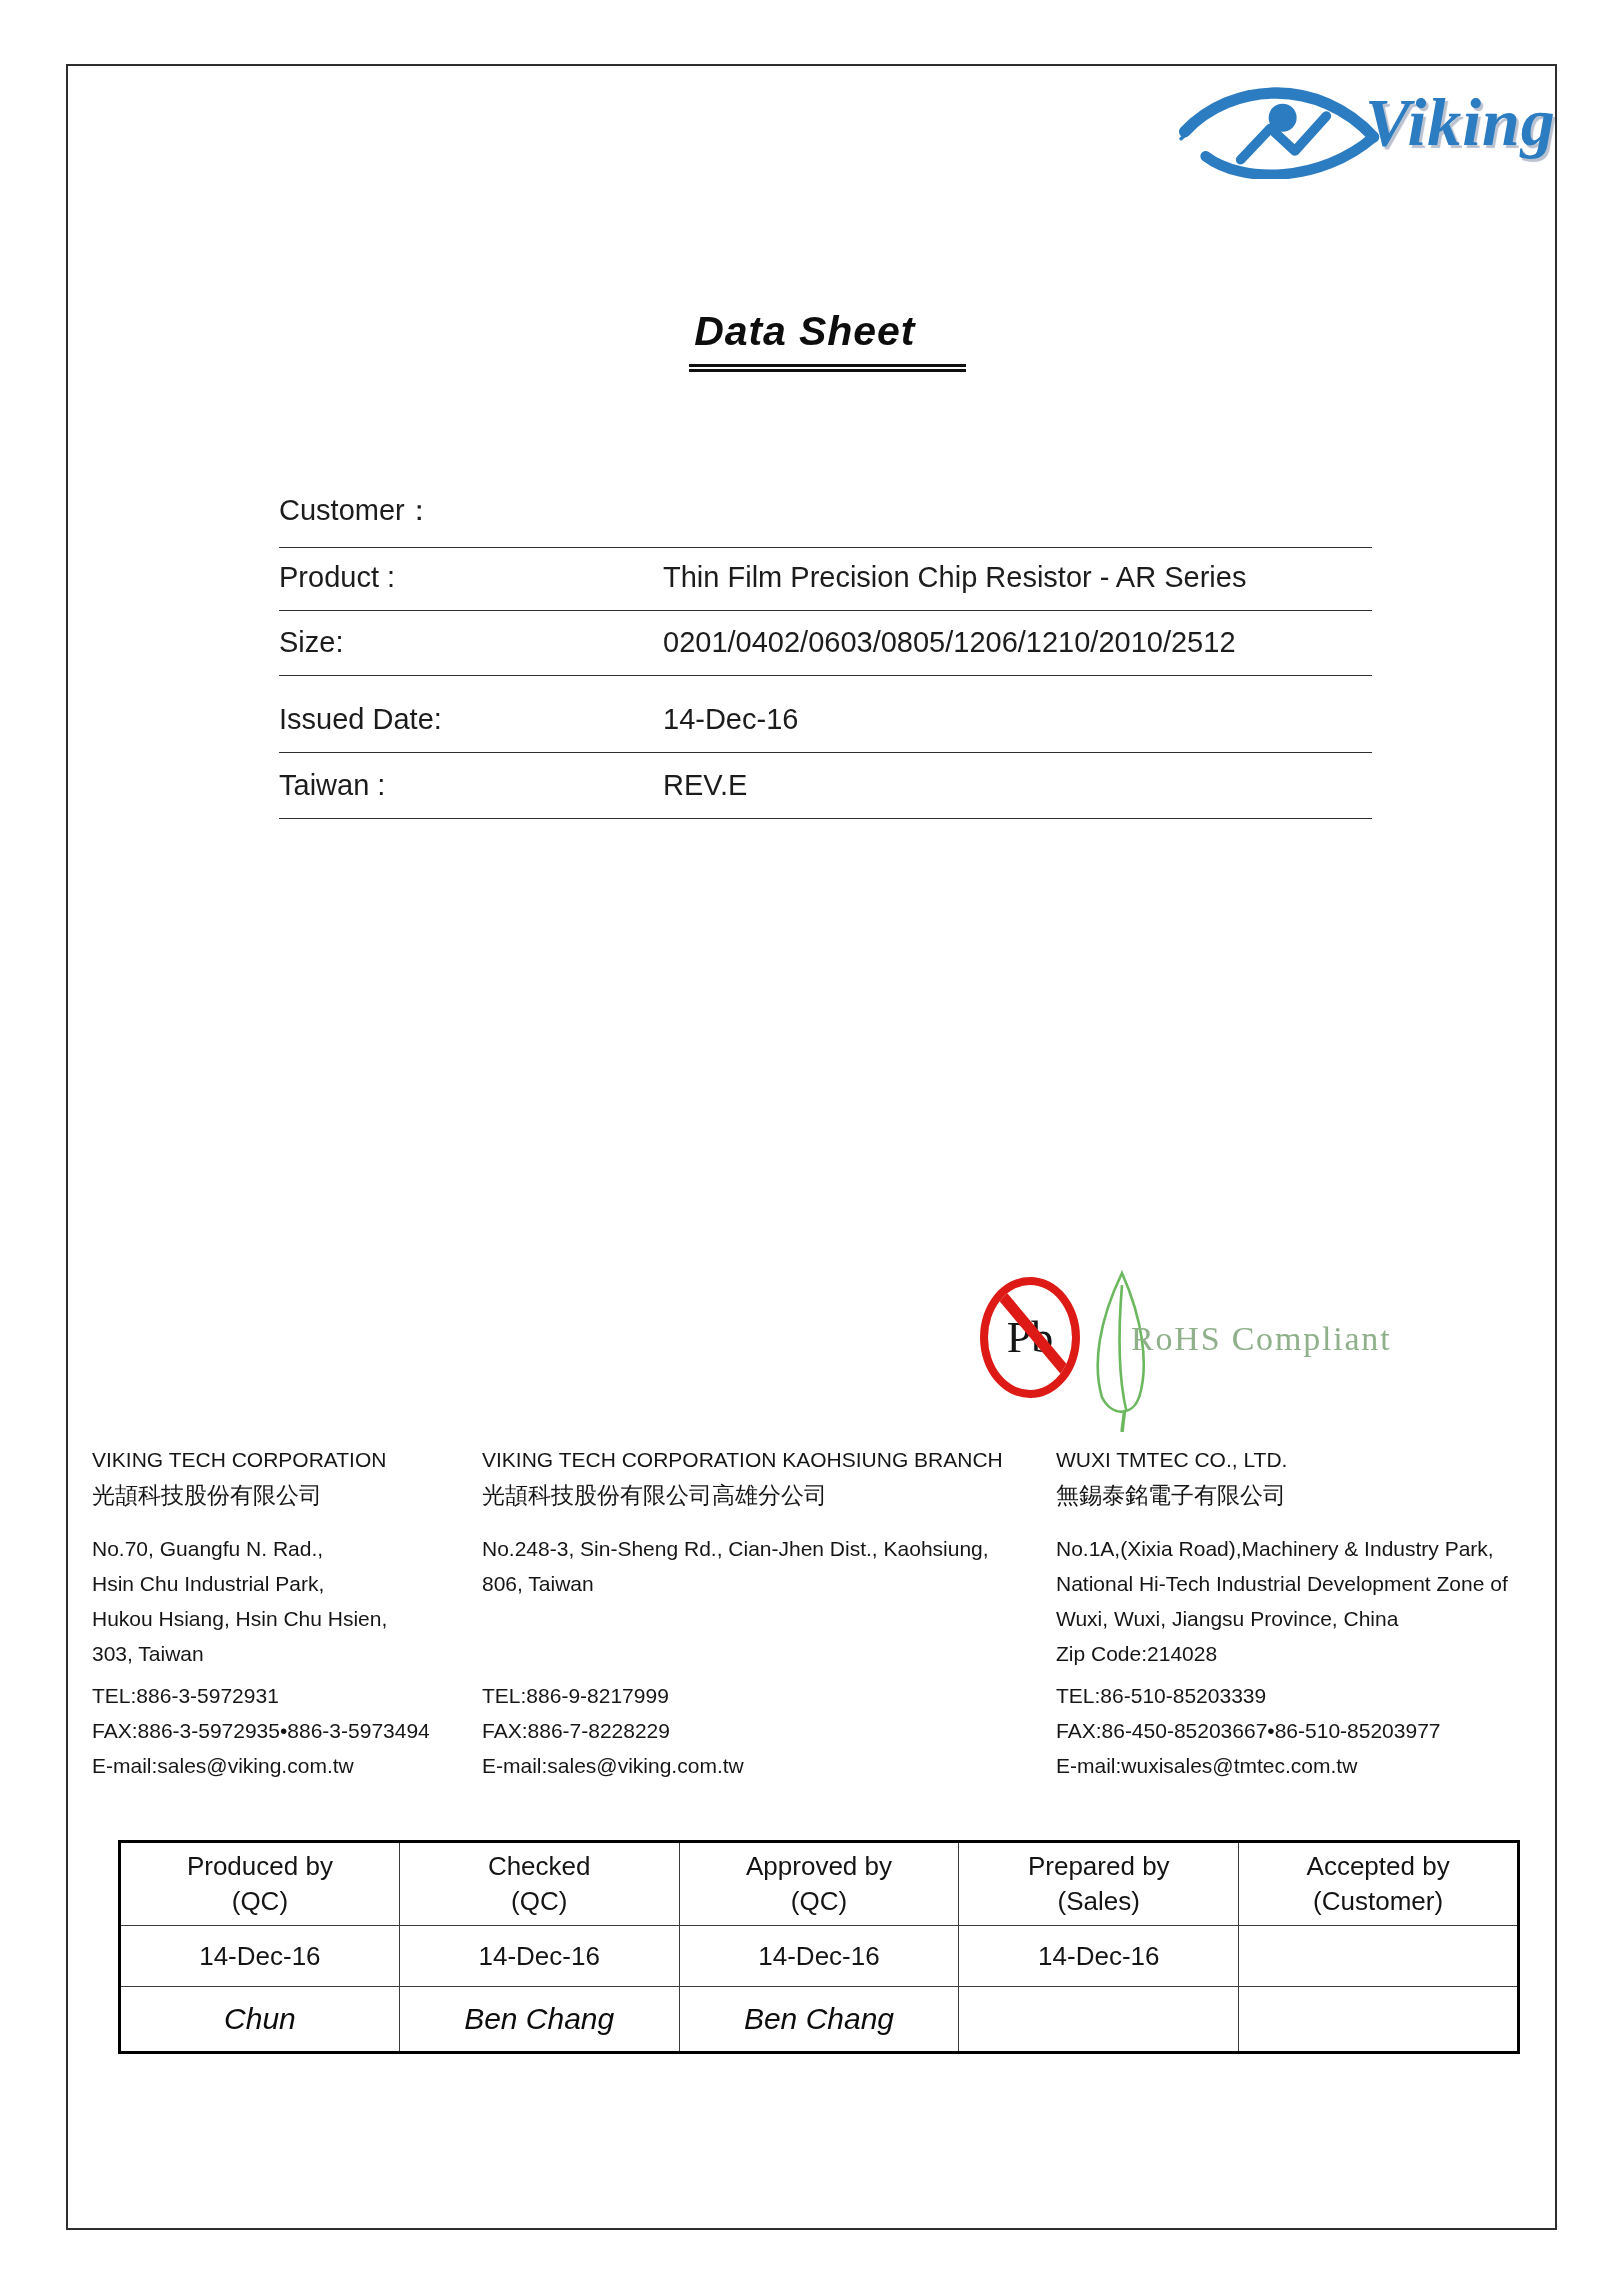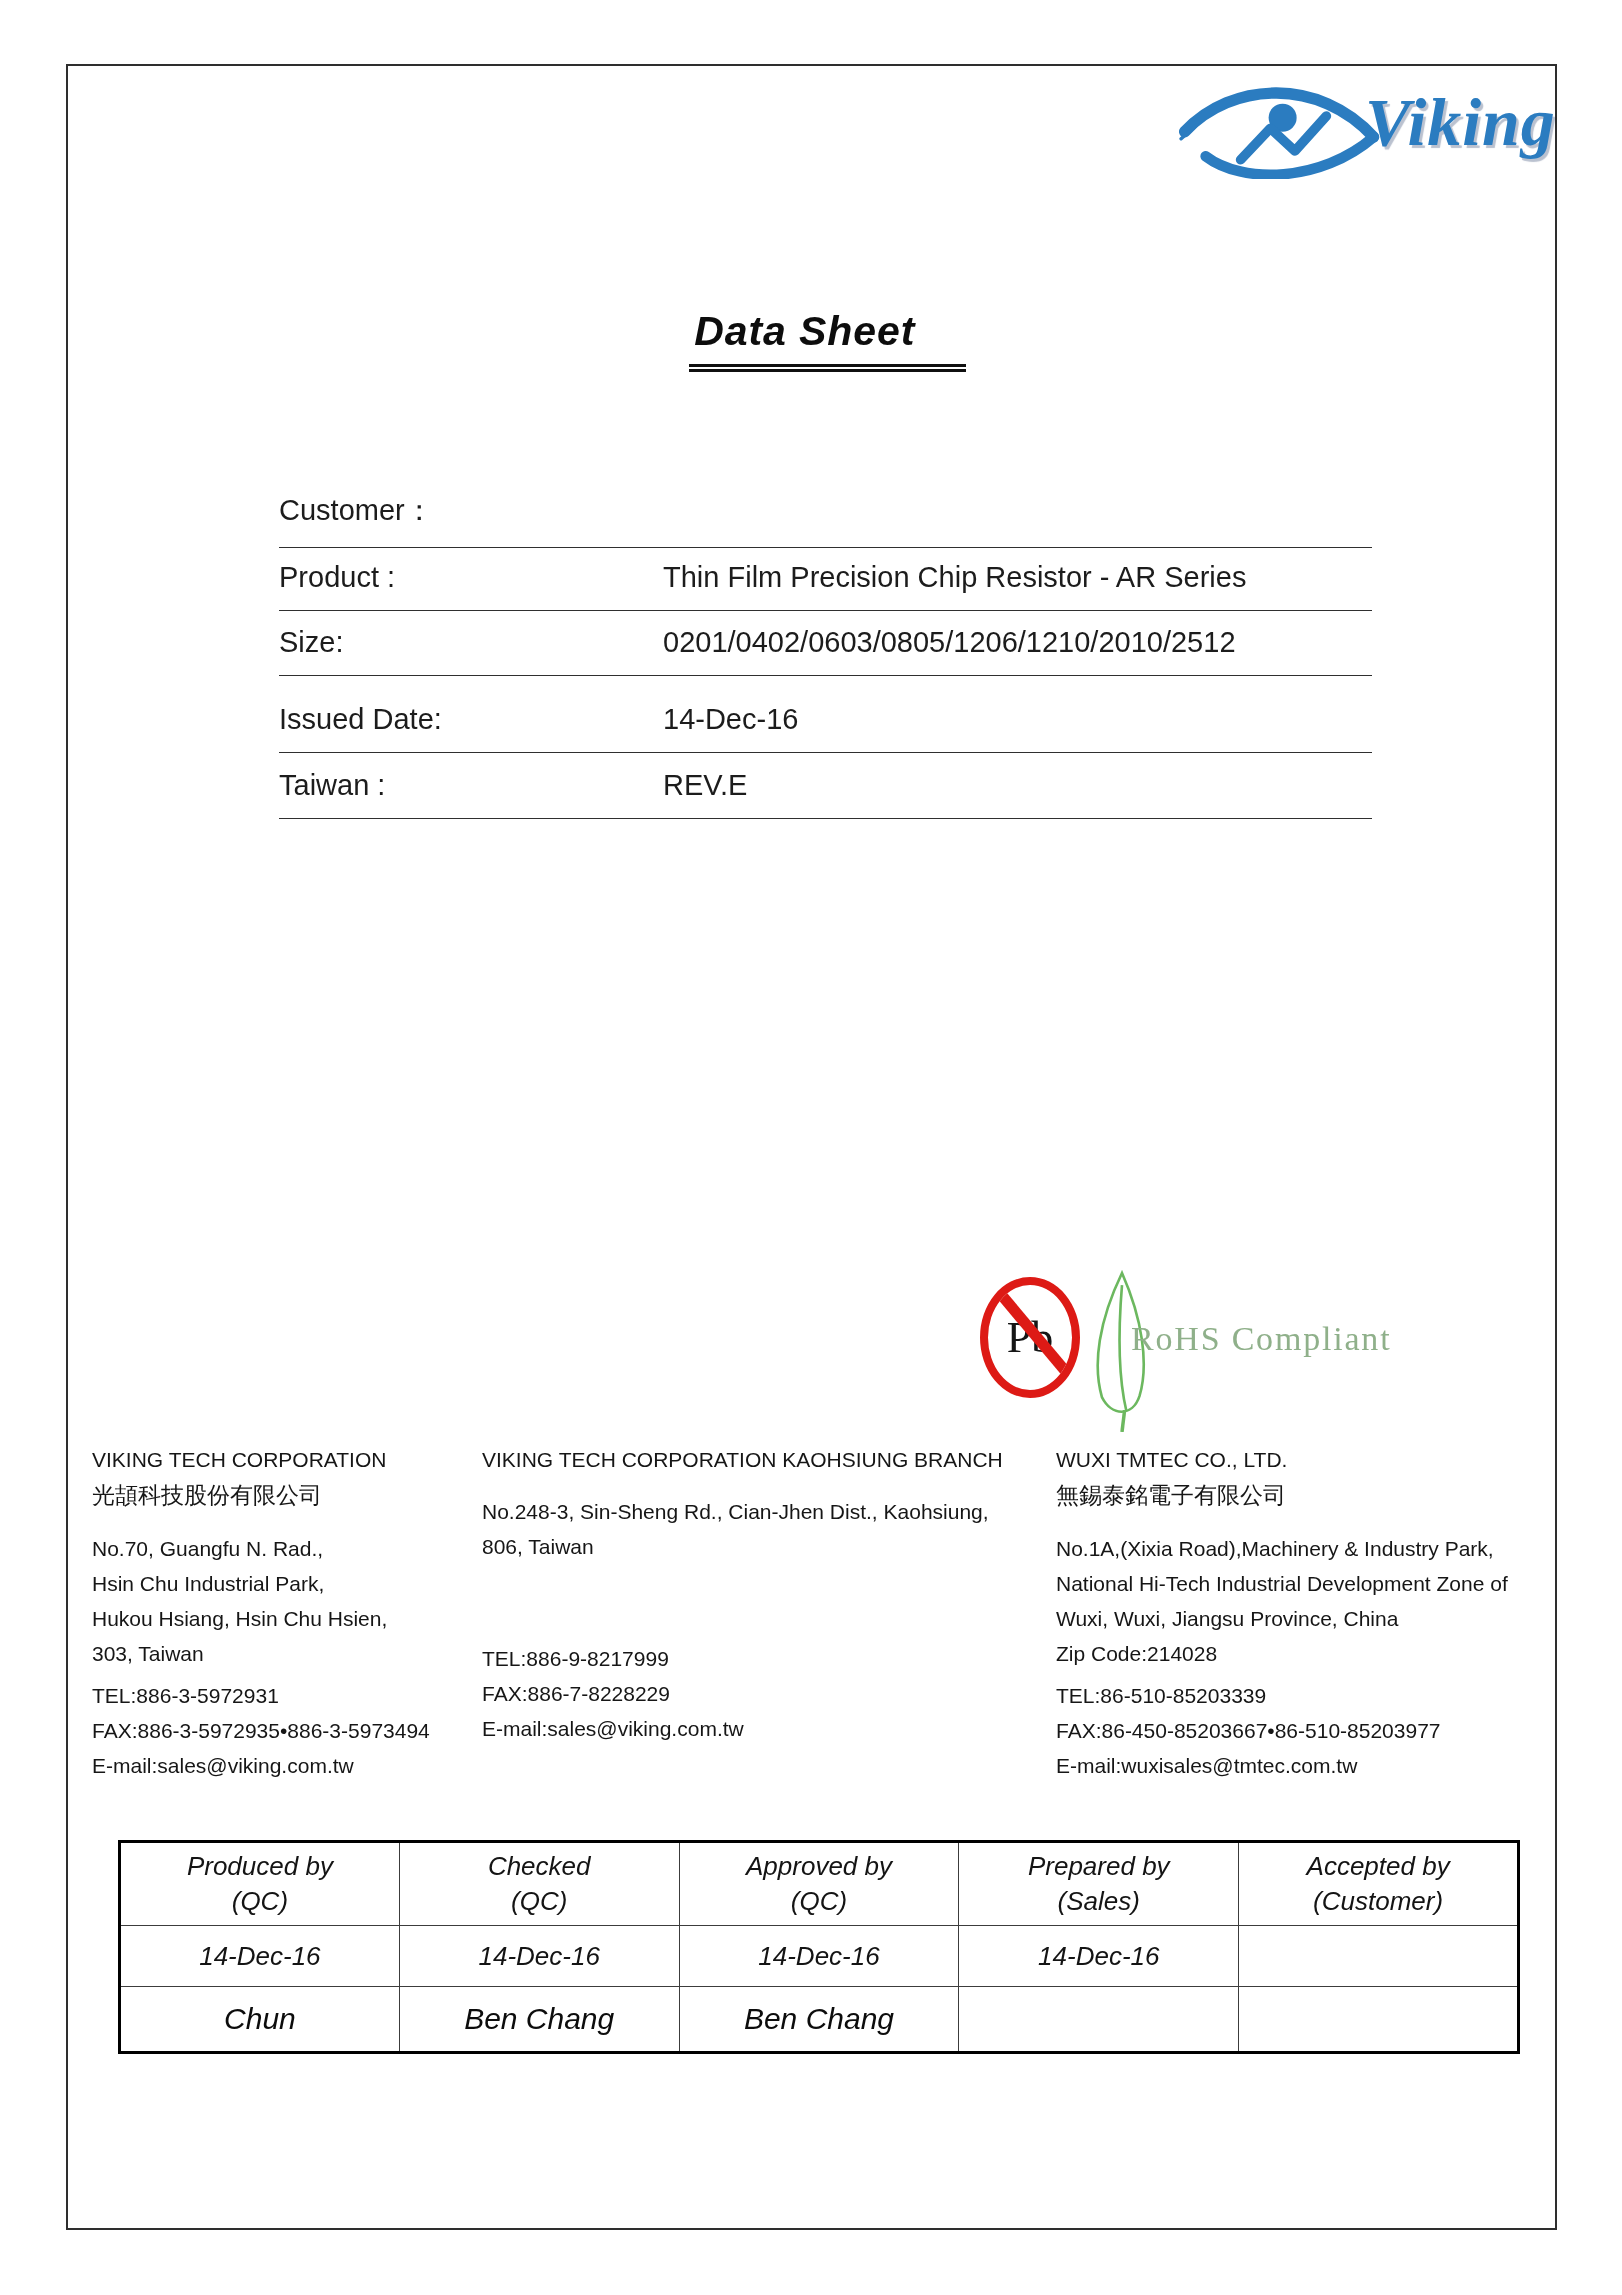--- a/index.html
+++ b/index.html
@@ -48,21 +48,21 @@
   .company-name { font-size:21px; line-height:26px; white-space:nowrap; }
   .company-name-zh { font-family:"DejaVu Sans","Liberation Sans",sans-serif; font-size:23px;
                      line-height:30px; margin-top:7px; white-space:nowrap; }
   .company-address { margin-top:21px; min-height:140px; margin-bottom:7px; }
   .company-address div, .company-tel, .company-fax, .company-email
       { font-size:21px; line-height:35px; white-space:nowrap; }
 
   
   .approval-wrap { position:absolute; left:118px; top:1840px; }
   table { width:1402px; table-layout:fixed; border-collapse:collapse; border:3.5px solid #000; background:#fff; }
-  td { border:1.8px solid #3c3c3c; text-align:center; vertical-align:middle;font-style:italic; }
+  td { border:1.8px solid #3c3c3c; text-align:center; vertical-align:middle; }
   .hdr-cell { height:84px; }
   .hdr-line { font-size:26px; line-height:35px; color:#141414; }
   .date-cell { height:61px; font-size:26px; color:#141414; }
   .sig-cell { height:66px; font-size:30px; font-weight:normal; font-style:italic; color:#0c0c0c; }
 </style>
 </head>
 <body>
 
 <div class="page-border"></div>
 
@@ -131,20 +131,21 @@
       <div>Hukou Hsiang, Hsin Chu Hsien,</div>
       <div>303, Taiwan</div>
     </div>
     <div class="company-tel">TEL:886-3-5972931</div>
     <div class="company-fax">FAX:886-3-5972935•886-3-5973494</div>
     <div class="company-email">E-mail:sales@viking.com.tw</div>
   </div>
 
   <div class="company">
     <div class="company-name">VIKING TECH CORPORATION KAOHSIUNG BRANCH</div>
+    <div class="company-name-zh">光頡科技股份有限公司高雄分公司</div>
     <div class="company-address">
       <div>No.248-3, Sin-Sheng Rd., Cian-Jhen Dist., Kaohsiung,</div>
       <div>806, Taiwan</div>
     </div>
     <div class="company-tel">TEL:886-9-8217999</div>
     <div class="company-fax">FAX:886-7-8228229</div>
     <div class="company-email">E-mail:sales@viking.com.tw</div>
   </div>
 
   <div class="company">

